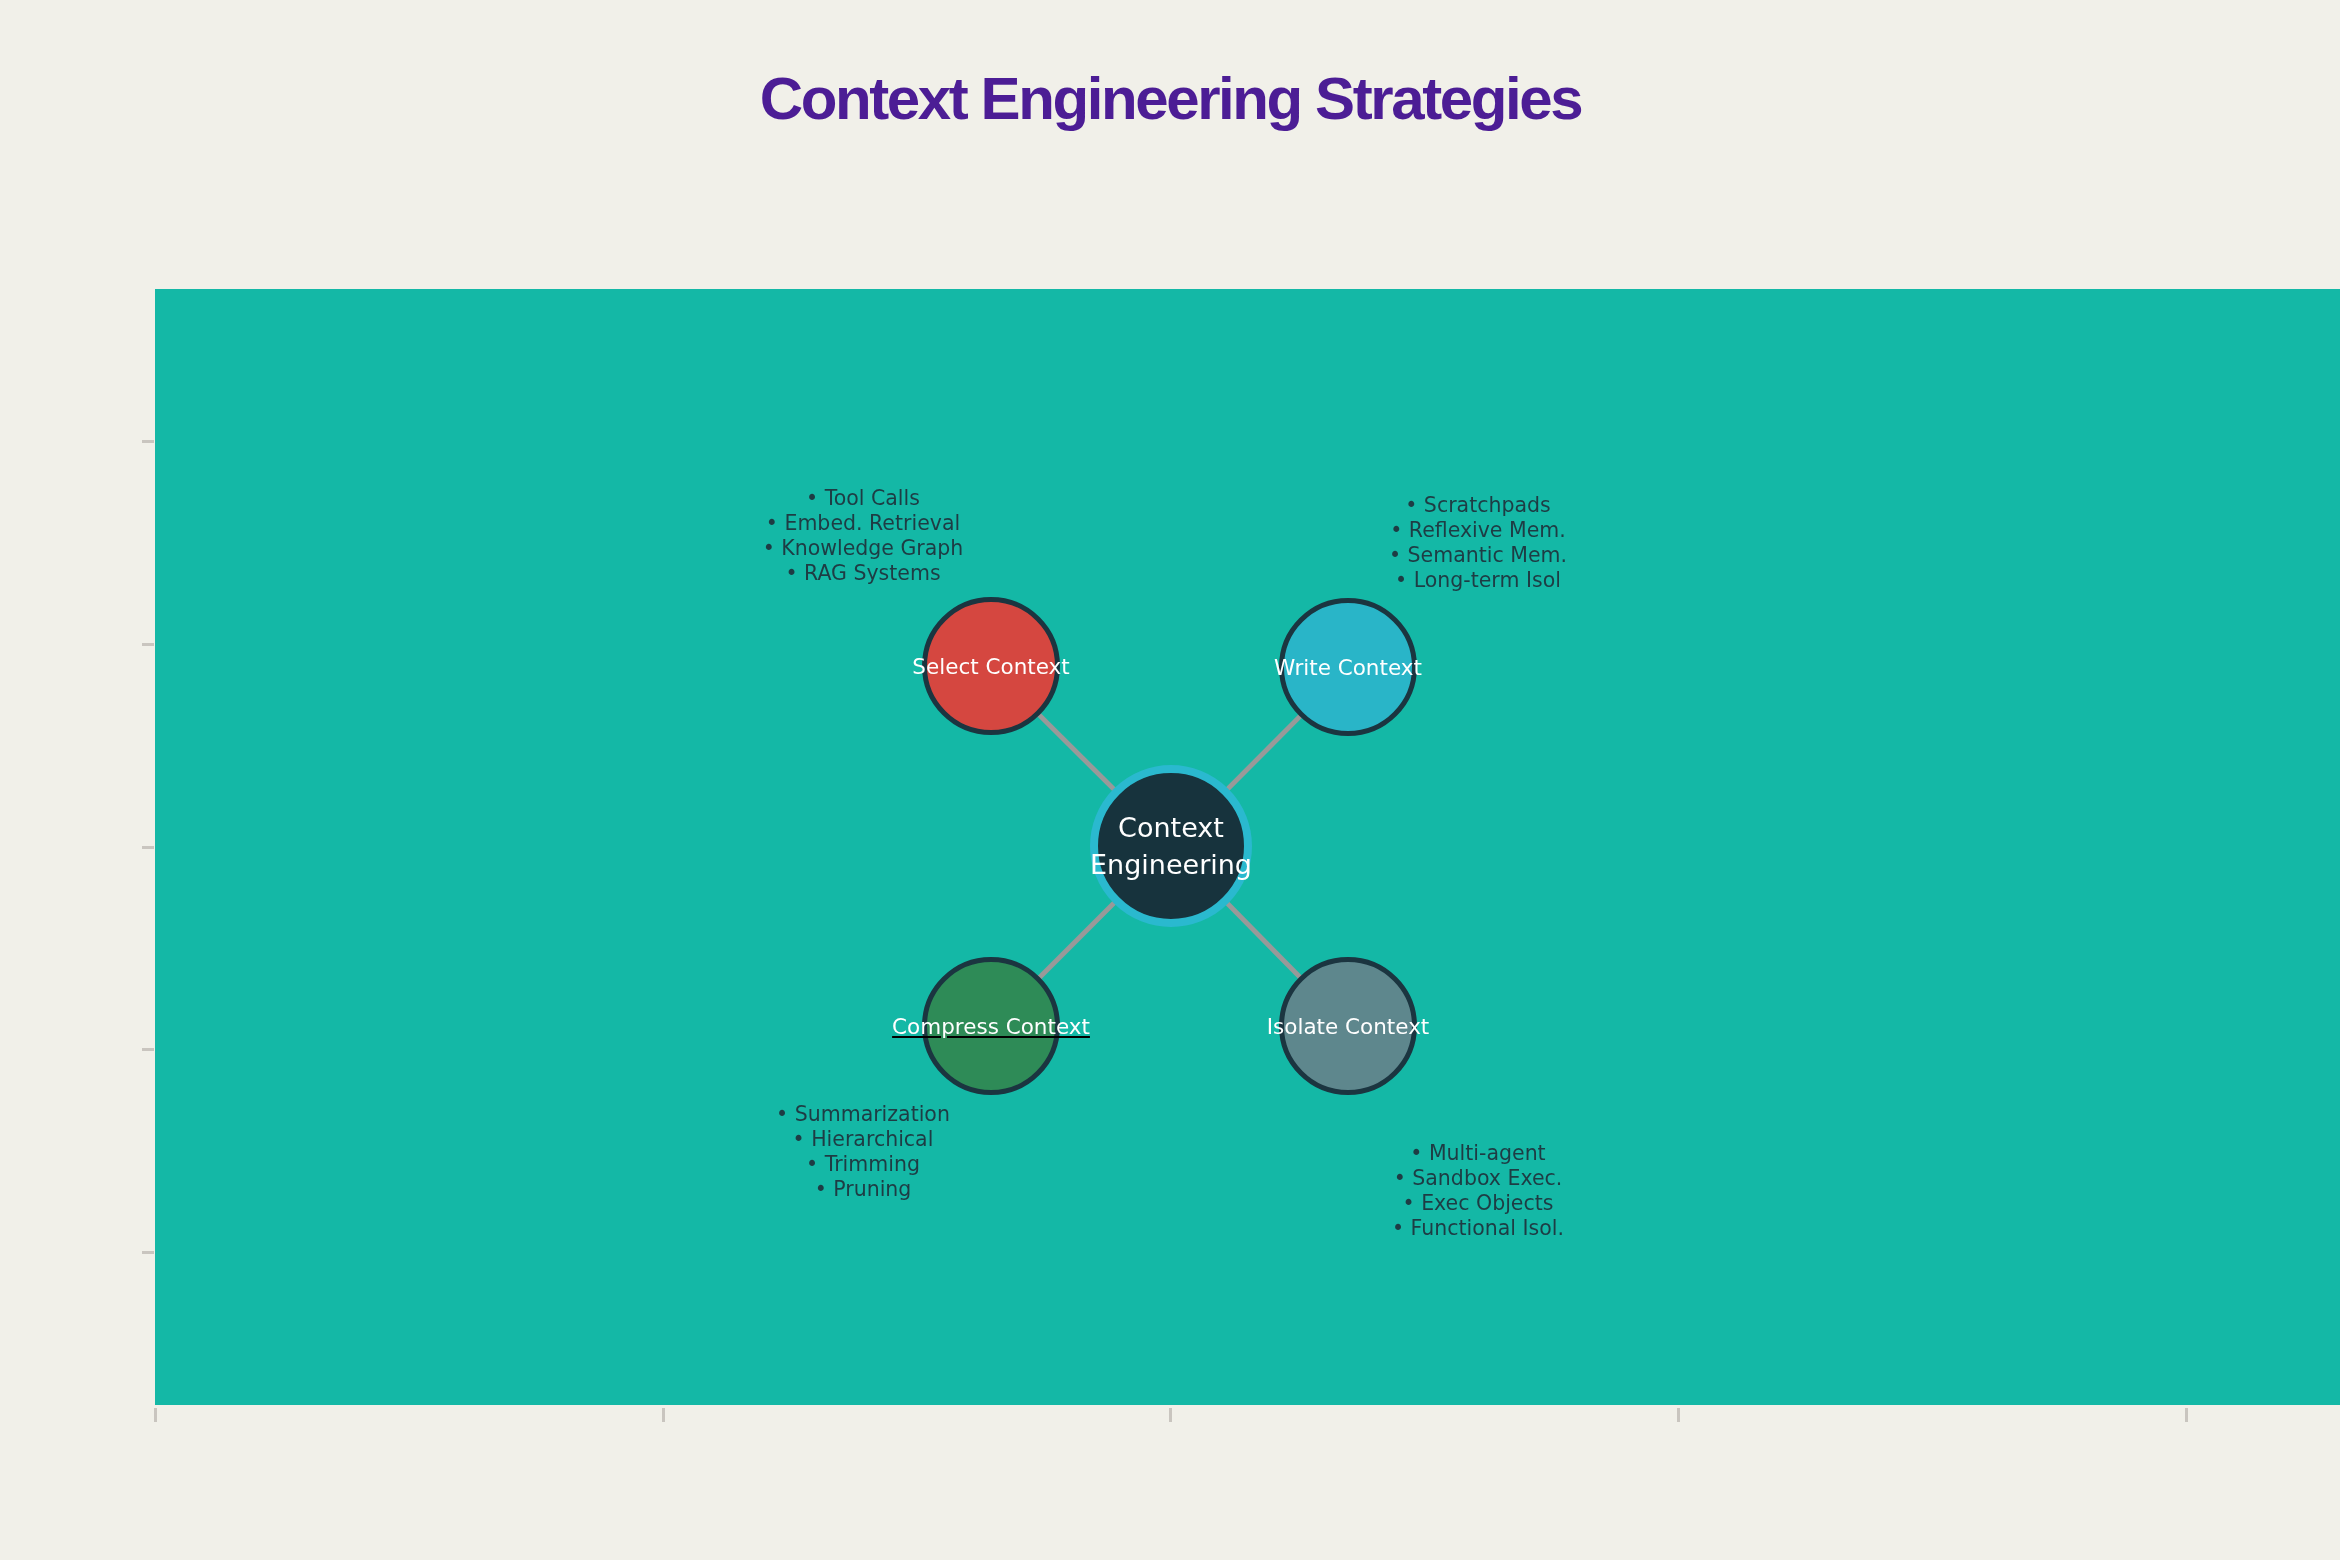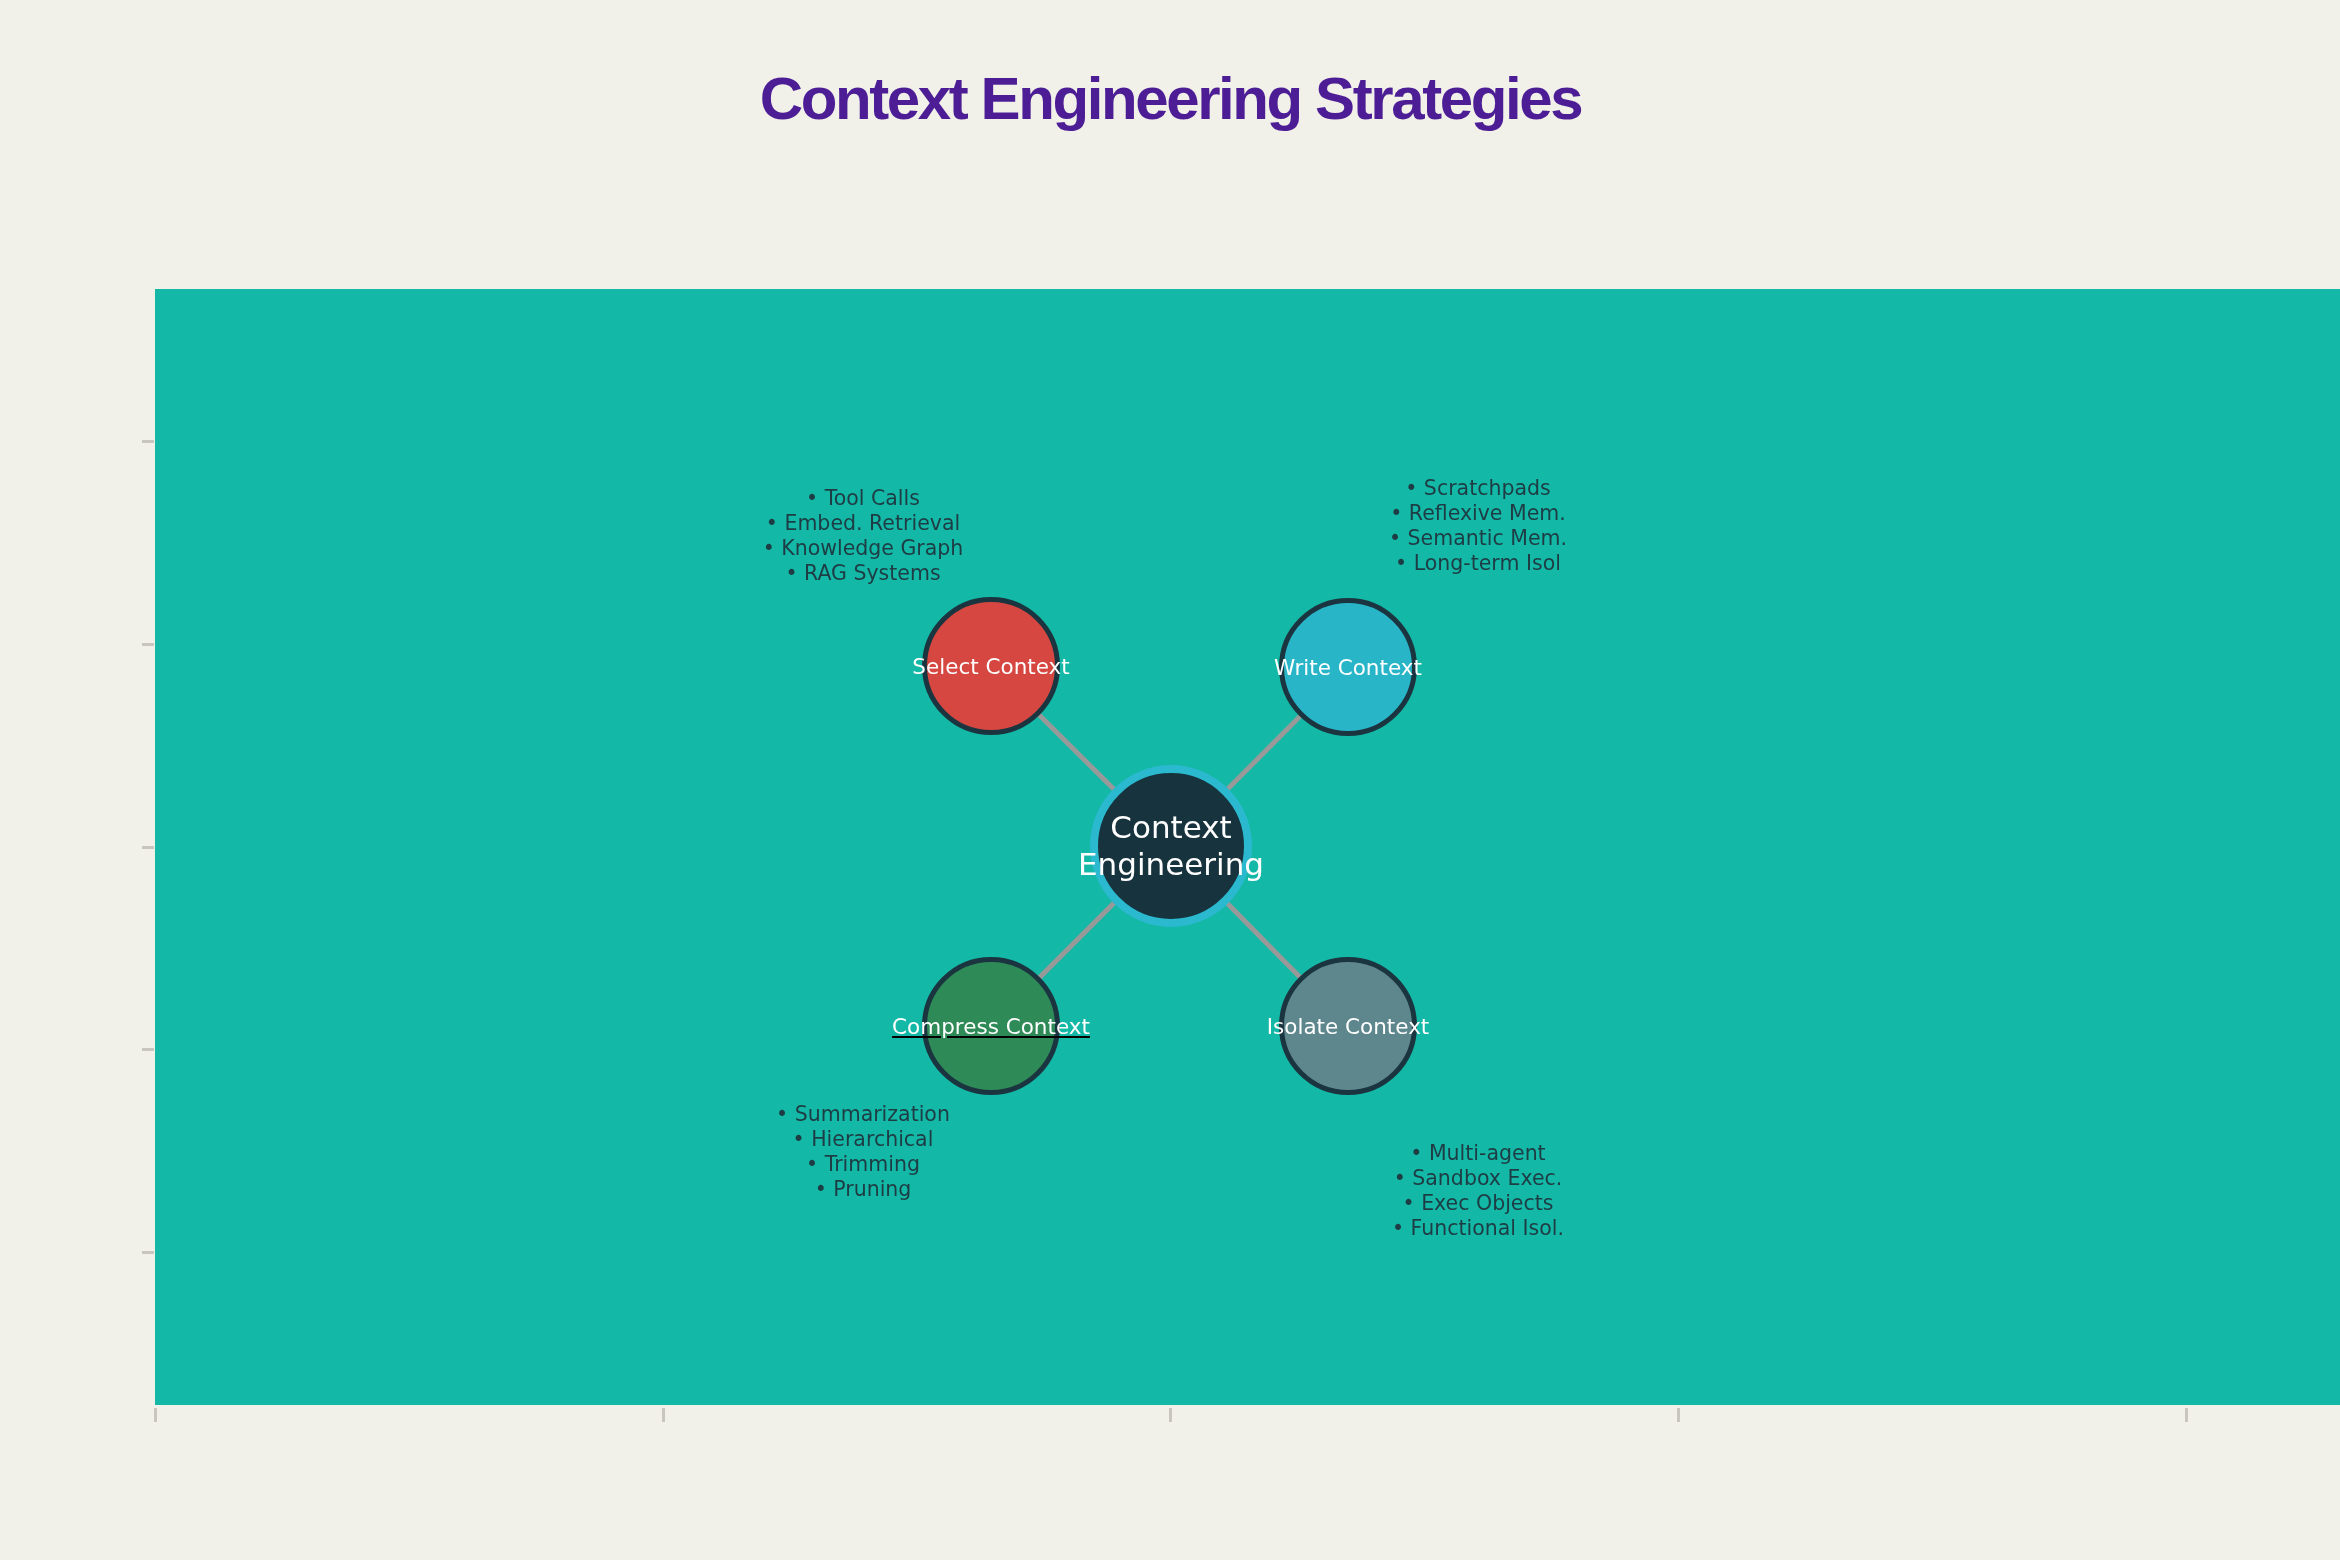--- a/index.html
+++ b/index.html
@@ -69,21 +69,21 @@
   }
   .node-label {
     color: #ffffff;
     font-size: 21.5px;
     white-space: nowrap;
     text-align: center;
     z-index: 3;
   }
   .center-label {
     color: #ffffff;
-    font-size: 31px;
+    font-size: 27px;
     line-height: 37px;
     white-space: nowrap;
     text-align: center;
     z-index: 3;
   }
   .bullet-list {
     position: absolute;
     width: 390px;
     text-align: center;
     font-size: 20.5px;
@@ -103,21 +103,21 @@
     height: 13.7px;
     background: #c9c5bf;
   }
   
   .node-select   { left: 767px;  top: 308px; }
   .node-write    { left: 1124px; top: 309px; }
   .node-compress { left: 767px;  top: 668px; }
   .node-isolate  { left: 1124px; top: 668px; }
   .node-center   { left: 935px;  top: 476px; }
   .list-tl { left: 513px;  top: 197px; }
-  .list-tr { left: 1128px; top: 187px; }
+  .list-tr { left: 1128px; top: 204px; }
   .list-bl { left: 513px;  top: 813px; }
   .list-br { left: 1128px; top: 813px; margin-top: 39px; }
 </style>
 </head>
 <body>
 
 <div class="page">
 
   <h1 class="chart-title">Context Engineering Strategies</h1>
 

